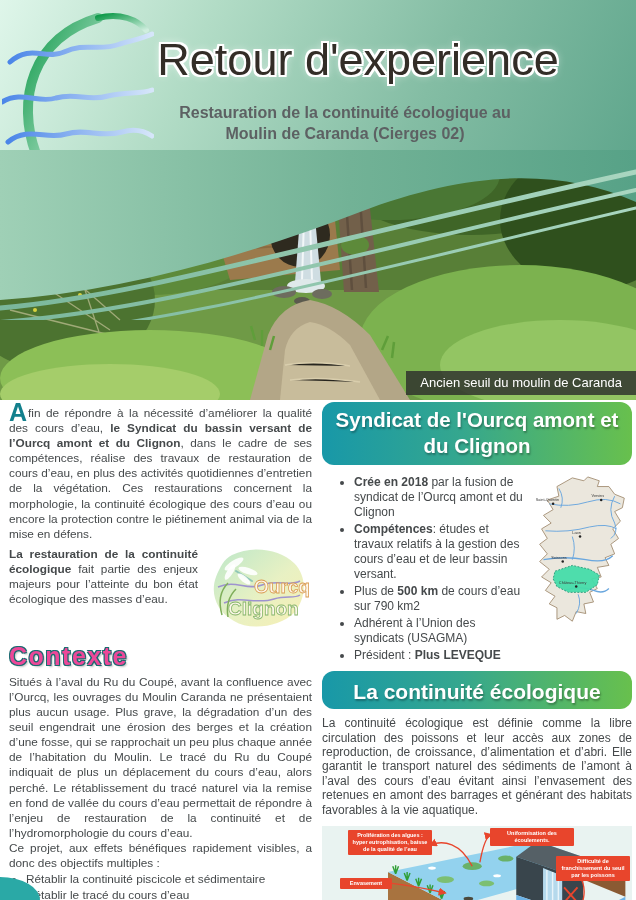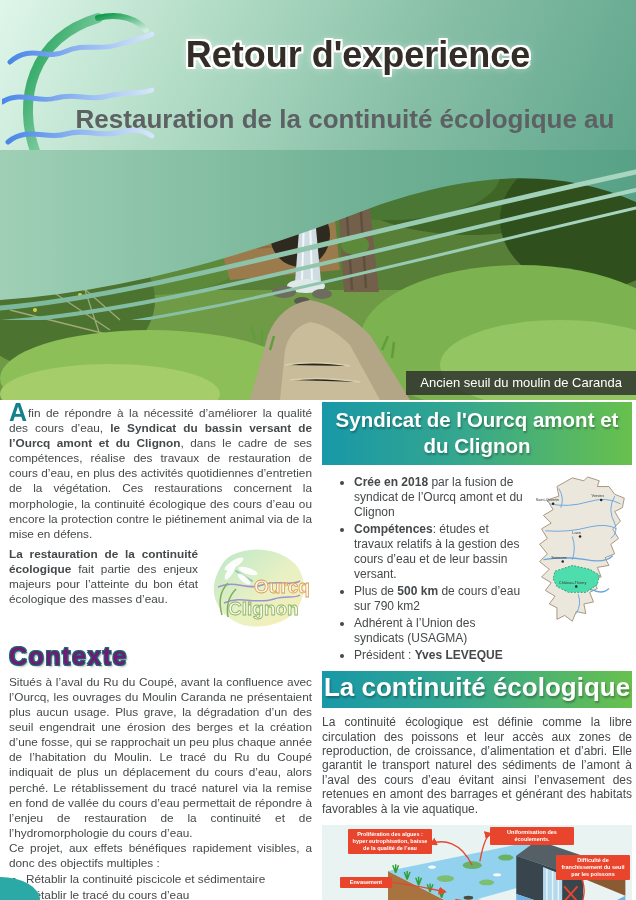--- a/index.html
+++ b/index.html
@@ -4,54 +4,54 @@
 <style>
   html,body{margin:0;padding:0;background:#ffffff;}
   .page{position:relative;width:636px;height:900px;background:#ffffff;overflow:hidden;
         font-family:"Liberation Sans","DejaVu Sans",sans-serif;color:#45494b;}
 
   
   .header{position:absolute;top:0;left:0;width:636px;height:310px;
           background:linear-gradient(115deg,#dff6ea 0%,#b2dcc6 28%,#84bda4 60%,#55a086 100%);}
   .brand-logo{position:absolute;top:4px;left:2px;width:152px;height:192px;}
   .main-title{position:absolute;top:34px;left:86px;width:544px;text-align:center;
-          font-size:36px;font-weight:bold;color:#332d27;letter-spacing:0px;
+          font-size:45px;font-weight:normal;color:#332d27;letter-spacing:0px;
           text-shadow:-2px -2px 0 #fff,2px -2px 0 #fff,-2px 2px 0 #fff,2px 2px 0 #fff,
                       -2px 0 0 #fff,2px 0 0 #fff,0 -2px 0 #fff,0 2px 0 #fff,0 0 8px rgba(255,255,255,.85);}
   .sub-title{position:absolute;top:102px;left:60px;width:570px;text-align:center;
-          font-size:26px;font-weight:bold;color:#5d6163;line-height:1.32;}
+          font-size:16px;font-weight:bold;color:#5d6163;line-height:1.32;}
 
   
   .photo{position:absolute;top:150px;left:0;width:636px;height:250px;}
   .photo svg{display:block;}
   .swoosh{position:absolute;top:150px;left:0;width:636px;height:170px;pointer-events:none;}
   .photo-caption{position:absolute;top:371px;right:0;background:rgba(42,42,42,.8);
           color:#fff;font-weight:normal;font-size:13px;padding:4px 14px 5px;}
 
   
   .content{position:absolute;top:402px;left:0;width:544px;height:498px;}
   .col-left{position:absolute;left:9px;top:3px;width:303px;font-size:11.8px;line-height:1.28;}
   .col-right{position:absolute;left:322px;top:0;width:310px;font-size:12px;}
   .justify{text-align:justify;margin:0;}
   .b{font-weight:bold;}
   .dropcap{color:#13808d;font-size:25px;font-weight:bold;line-height:14px;vertical-align:-4px;margin-right:1px;}
 
   .highlight-row{margin-top:5px;overflow:hidden;}
   .ourcq-logo{float:right;width:110px;height:90px;margin:-4px 0 0 4px;}
 
-  .contexte-h{font-size:25px;font-weight:bold;color:#701a75;letter-spacing:1.5px;margin:7px 0 3px;
+  .contexte-h{font-size:25px;font-weight:bold;color:#ec4899;letter-spacing:1.5px;margin:7px 0 3px;
           text-shadow:1px 1px 0 #1b6a70,-1px 1px 0 #1b6a70,1px -1px 0 #1b6a70,-1px -1px 0 #1b6a70,2px 2px 2px rgba(0,0,0,.25);}
   ul.objectives{margin:1px 0 0;padding-left:17px;}
   ul.objectives li{margin:1px 0;text-align:justify;}
 
   .band{background:linear-gradient(90deg,#1898a8 0%,#35a78e 45%,#68c04d 100%);
         color:#fff;font-weight:bold;text-align:center;
-        text-shadow:1px 2px 2px rgba(0,0,0,.3);}
+        text-shadow:1px 2px 2px rgba(0,0,0,.3);border-radius:12px;}
   .band1{font-size:20.5px;line-height:1.25;padding:5px 6px 7px;}
-  .band2{font-size:26px;padding:1px 0 5px;margin-top:6px;}
+  .band2{font-size:21px;padding:9px 0 5px;margin-top:6px;}
 
   .syndicat-wrap{overflow:hidden;margin-top:8px;}
   .aisne-map{float:right;width:102px;height:152px;margin:2px 0 0 4px;}
   ul.syndicat{margin:0;padding-left:16px;line-height:1.25;}
   ul.syndicat li{margin:2px 16px;}
 
   .continuite-p{margin-top:7px;line-height:1.2;}
 
   .diagram-panel{position:relative;margin-top:9px;width:310px;height:134px;background:#e9f3f1;}
   .diagram-panel svg{position:absolute;top:0;left:0;}
@@ -81,20 +81,21 @@
       <path d="M96,14 C30,34 14,96 34,150" stroke="url(#gl)" stroke-width="10" fill="none" stroke-linecap="round"></path>
       <path d="M96,14 C118,8 136,16 144,26" stroke="url(#gl)" stroke-width="6" fill="none" stroke-linecap="round"></path>
       <path d="M36,152 C56,176 84,184 106,178" stroke="url(#gl)" stroke-width="7" fill="none" stroke-linecap="round"></path>
       <path d="M8,58 C28,40 44,56 62,48 C84,38 96,48 118,40 C132,36 142,34 150,30" stroke="url(#bl)" stroke-width="5" fill="none" stroke-linecap="round"></path>
       <path d="M0,98 C20,86 36,100 54,94 C74,88 86,98 106,92 C124,88 140,90 150,86" stroke="url(#bl)" stroke-width="5" fill="none" stroke-linecap="round"></path>
       <path d="M6,138 C26,122 44,136 64,130 C84,124 98,134 120,128 C134,124 144,128 150,132" stroke="url(#bl)" stroke-width="5" fill="none" stroke-linecap="round"></path>
     </svg>
     <div class="main-title">Retour d'experience</div>
     <div class="sub-title">
       <span>Restauration de la continuité écologique au</span><br>
+      <span>Moulin de Caranda (Cierges 02)</span>
     </div>
   </div>
 
   <div class="photo">
     <svg width="636" height="250" viewBox="0 0 636 250" preserveAspectRatio="none">
       <rect x="0" y="0" width="636" height="250" fill="#6f9a46"></rect>
       <rect x="0" y="0" width="636" height="140" fill="#587f37"></rect>
       <ellipse cx="90" cy="40" rx="120" ry="55" fill="#46702c"></ellipse>
       <ellipse cx="250" cy="25" rx="90" ry="40" fill="#6f9c49"></ellipse>
       <ellipse cx="470" cy="30" rx="130" ry="55" fill="#3f6527"></ellipse>
@@ -212,21 +213,21 @@
           <text x="64" y="23" font-size="4" fill="#3a3a3a">Vervins</text>
           <text x="44" y="61" font-size="4" fill="#3a3a3a">Laon</text>
           <text x="22" y="87" font-size="4" fill="#3a3a3a">Soissons</text>
           <text x="30" y="113" font-size="4" fill="#3a3a3a">Château-Thierry</text>
         </svg>
         <ul class="syndicat">
           <li><span></span><span class="b">Crée en 2018</span><span> par la fusion de syndicat de l’Ourcq amont et du Clignon</span></li>
           <li><span></span><span class="b">Compétences</span><span>: études et  travaux relatifs à la gestion des cours d’eau  et de leur bassin versant.</span></li>
           <li><span>Plus de </span><span class="b">500 km</span><span> de cours d’eau sur 790 km2</span></li>
           <li><span>Adhérent à l’Union des syndicats (USAGMA)</span><span class="b"></span><span></span></li>
-          <li><span>Président : </span><span class="b">Yves LEVEQUE</span><span></span></li>
+          <li><span>Président : </span><span class="b">Plus LEVEQUE</span><span></span></li>
         </ul>
       </div>
 
       <div class="band band2">La continuité écologique</div>
       <p class="justify continuite-p">La continuité écologique est définie comme la libre circulation des poissons et leur accès aux zones de reproduction, de croissance, d’alimentation et d’abri. Elle garantit le transport naturel des sédiments de l’amont à l’aval des cours d’eau évitant ainsi l’envasement des retenues en amont des barrages et générant des habitats favorables à la vie aquatique.</p>
 
       <div class="diagram-panel">
         <svg width="310" height="134" viewBox="0 0 310 140">
           <defs>
             <marker id="arr" markerWidth="7" markerHeight="7" refX="5" refY="3" orient="auto">

